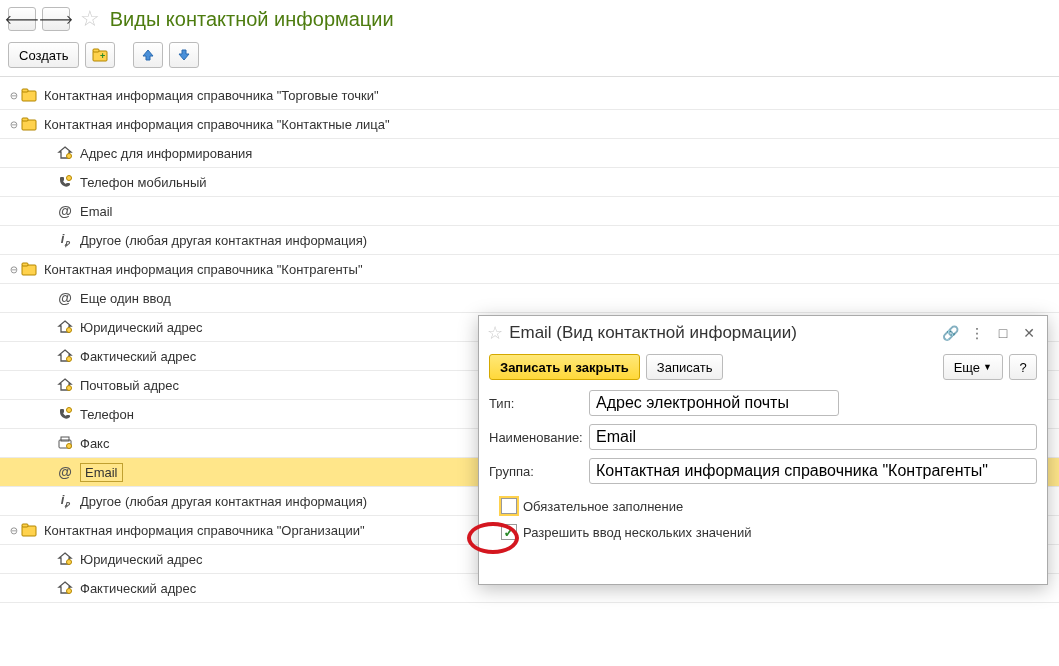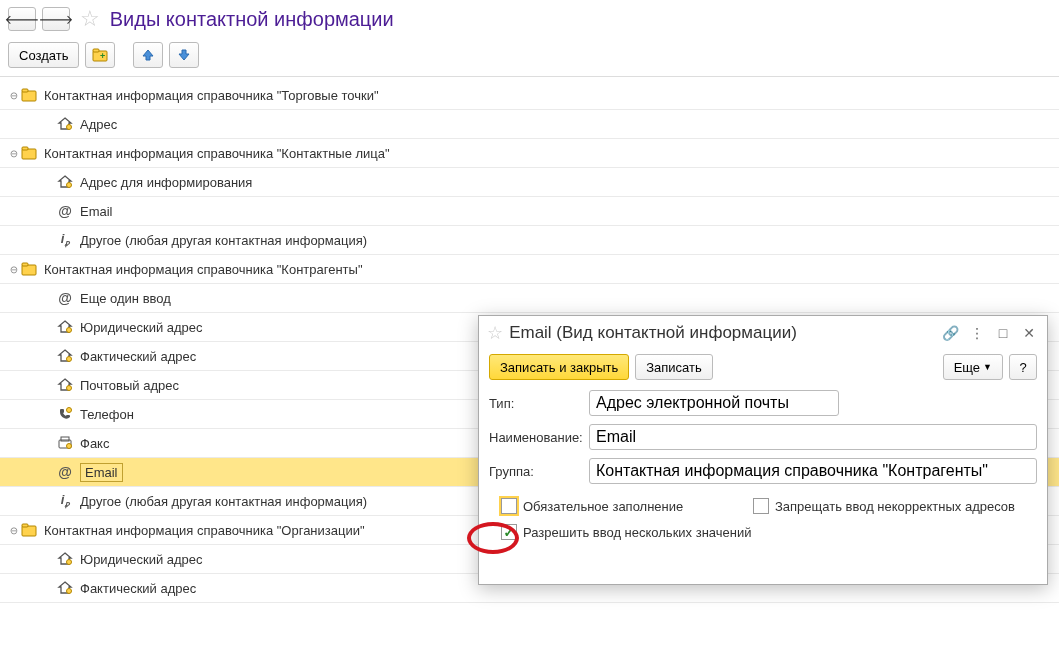--- a/index.html
+++ b/index.html
@@ -1,21 +1,21 @@
 <!DOCTYPE html>
 <html><head>
 <meta charset="utf-8">
 <style>
 * { box-sizing: border-box; margin: 0; padding: 0; }
 body { font-family: Arial, sans-serif; font-size: 13px; color: #333; background: #fff; width: 1059px; height: 666px; position: relative; overflow: hidden; }
 
 .header { display: flex; align-items: center; padding: 6px 8px; gap: 6px; }
 .nav-btn { width: 28px; height: 24px; border: 1px solid #bbb; background: linear-gradient(#fff,#eee); border-radius: 3px; display: flex; align-items: center; justify-content: center; cursor: pointer; }
 .star-icon { color: #ccc; font-size: 22px; margin: 0 4px; }
-.page-title { font-size: 20px; font-weight: normal; color: #4c1d95; }
+.page-title { font-size: 20px; font-weight: normal; color: #4d7c0f; }
 
 .toolbar { display: flex; align-items: center; padding: 4px 8px 8px; gap: 6px; border-bottom: 1px solid #ddd; }
 .btn { height: 26px; padding: 2px 10px; border: 1px solid #bbb; background: linear-gradient(#fff,#f0f0f0); border-radius: 3px; cursor: pointer; display: flex; align-items: center; font-size: 13px; }
 .btn-icon { width: 30px; height: 26px; border: 1px solid #bbb; background: linear-gradient(#fff,#f0f0f0); border-radius: 3px; display: flex; align-items: center; justify-content: center; cursor: pointer; }
 
 .tree { padding: 4px 0; }
 .tree-row { display: flex; align-items: center; height: 29px; border-bottom: 1px solid #eaeaea; padding-left: 8px; cursor: pointer; }
 .tree-row.selected { background: #ffe68a; }
 .tree-row.selected .row-text { border: 1px solid #c0a030; padding: 1px 4px; background: #ffe68a; }
 .expand { width: 12px; display: inline-flex; justify-content: center; color: #888; font-size: 10px; cursor: pointer; }
@@ -29,21 +29,21 @@
 .phone-svg { width: 16px; height: 16px; }
 .at-svg { font-size: 14px; color: #555; font-weight: bold; }
 .info-svg { font-size: 13px; color: #555; font-weight: bold; font-style: italic; }
 
 .dialog { position: absolute; top: 315px; left: 478px; width: 570px; height: 270px; background: #fff; border: 1px solid #aaa; box-shadow: 0 4px 18px rgba(0,0,0,0.25); }
 .dialog-titlebar { display: flex; align-items: center; padding: 6px 8px; gap: 6px; }
 .dialog-star { color: #ccc; font-size: 18px; }
 .dialog-title { font-size: 17px; flex: 1; }
 .dialog-ctrl { width: 20px; height: 18px; display: flex; align-items: center; justify-content: center; color: #666; cursor: pointer; font-size: 14px; }
 .dialog-toolbar { display: flex; align-items: center; padding: 4px 10px 10px; gap: 6px; }
-.btn-primary { background: linear-gradient(#ffe878,#ffd83a); border: 1px solid #d4a800; font-weight: normal; }
+.btn-primary { background: linear-gradient(#ffe878,#ffd83a); border: 1px solid #d4a800; font-weight: bold; }
 .spacer { flex: 1; }
 
 .form { padding: 0 10px; }
 .form-row { display: flex; align-items: center; margin-bottom: 8px; }
 .form-label { width: 100px; color: #333; }
 .form-input { flex: 1; height: 26px; border: 1px solid #bbb; border-radius: 3px; padding: 0 6px; font-size: 16px; background: #fff; }
 .form-input.small { flex: 0 0 250px; }
 
 .checks { padding: 6px 22px; display: flex; flex-wrap: wrap; gap: 10px 40px; }
 .check-item { display: flex; align-items: center; gap: 6px; }
@@ -92,47 +92,47 @@
     <div class="tree-row indent-1" style="padding-left: 8px;">
       <span class="expand">⊖</span>
       <span class="row-icon">
         <svg class="folder-svg">
           <rect x="1" y="3" width="14" height="10" rx="1" fill="#ffd24d" stroke="#b38600"></rect>
           <rect x="1" y="1" width="6" height="3" rx="1" fill="#ffd24d" stroke="#b38600"></rect>
         </svg>
       </span>
       <span class="row-text">Контактная информация справочника "Торговые точки"</span>
     </div>
-    <div class="tree-row indent-2">
-      <span class="row-icon">
-        <svg class="home-svg">
-          <path d="M8 2 L14 7 L12 7 L12 13 L4 13 L4 7 L2 7 Z" fill="none" stroke="#555" stroke-width="1.3"></path>
-          <circle cx="12" cy="11" r="2.5" fill="#ffd24d" stroke="#b38600"></circle>
-        </svg>
-      </span>
-      <span class="row-text">Адрес</span>
-    </div>
     <div class="tree-row indent-1" style="padding-left: 8px;">
       <span class="expand">⊖</span>
       <span class="row-icon">
         <svg class="folder-svg">
           <rect x="1" y="3" width="14" height="10" rx="1" fill="#ffd24d" stroke="#b38600"></rect>
           <rect x="1" y="1" width="6" height="3" rx="1" fill="#ffd24d" stroke="#b38600"></rect>
         </svg>
       </span>
       <span class="row-text">Контактная информация справочника "Контактные лица"</span>
     </div>
     <div class="tree-row indent-2">
       <span class="row-icon">
         <svg class="home-svg">
           <path d="M8 2 L14 7 L12 7 L12 13 L4 13 L4 7 L2 7 Z" fill="none" stroke="#555" stroke-width="1.3"></path>
           <circle cx="12" cy="11" r="2.5" fill="#ffd24d" stroke="#b38600"></circle>
         </svg>
       </span>
       <span class="row-text">Адрес для информирования</span>
+    </div>
+    <div class="tree-row indent-2">
+      <span class="row-icon">
+        <svg class="phone-svg">
+          <path d="M4 3 Q3 3 3 4 L3 6 Q3 10 7 12 Q10 14 13 11 L13 10 Q13 9 12 9 L10 9 Q9 9 9 10 Q7 9 6 7 Q7 7 7 6 L7 4 Q7 3 6 3 Z" fill="#555"></path>
+          <circle cx="12" cy="4" r="2.5" fill="#ffd24d" stroke="#b38600"></circle>
+        </svg>
+      </span>
+      <span class="row-text">Телефон мобильный</span>
     </div>
     <div class="tree-row indent-2">
       <span class="row-icon">
         <span class="at-svg">@</span>
       </span>
       <span class="row-text">Email</span>
     </div>
     <div class="tree-row indent-2">
       <span class="row-icon">
         <span class="info-svg">i<sub style="font-size:8px">₽</sub></span>
@@ -274,24 +274,20 @@
     <div class="form-row">
       <div class="form-label">Группа:</div>
       <input class="form-input" value="Контактная информация справочника &quot;Контрагенты&quot;" style="">
     </div>
   </div>
   <div class="checks">
     <div class="check-item">
       <div class="check-box" style="outline:2px solid #ffd24d"></div>
       <span>Обязательное заполнение</span>
     </div>
-    <div class="check-item" style="margin-left:auto;margin-right:10px">
-      <div class="check-box"></div>
-      <span>Запрещать ввод некорректных адресов</span>
-    </div>
     <div class="check-item" style="width:100%">
       <div class="check-box checked"></div>
       <span>Разрешить ввод нескольких значений</span>
     </div>
   </div>
 </div>
 
 <div class="red-circle"></div>
 
 </body></html>

